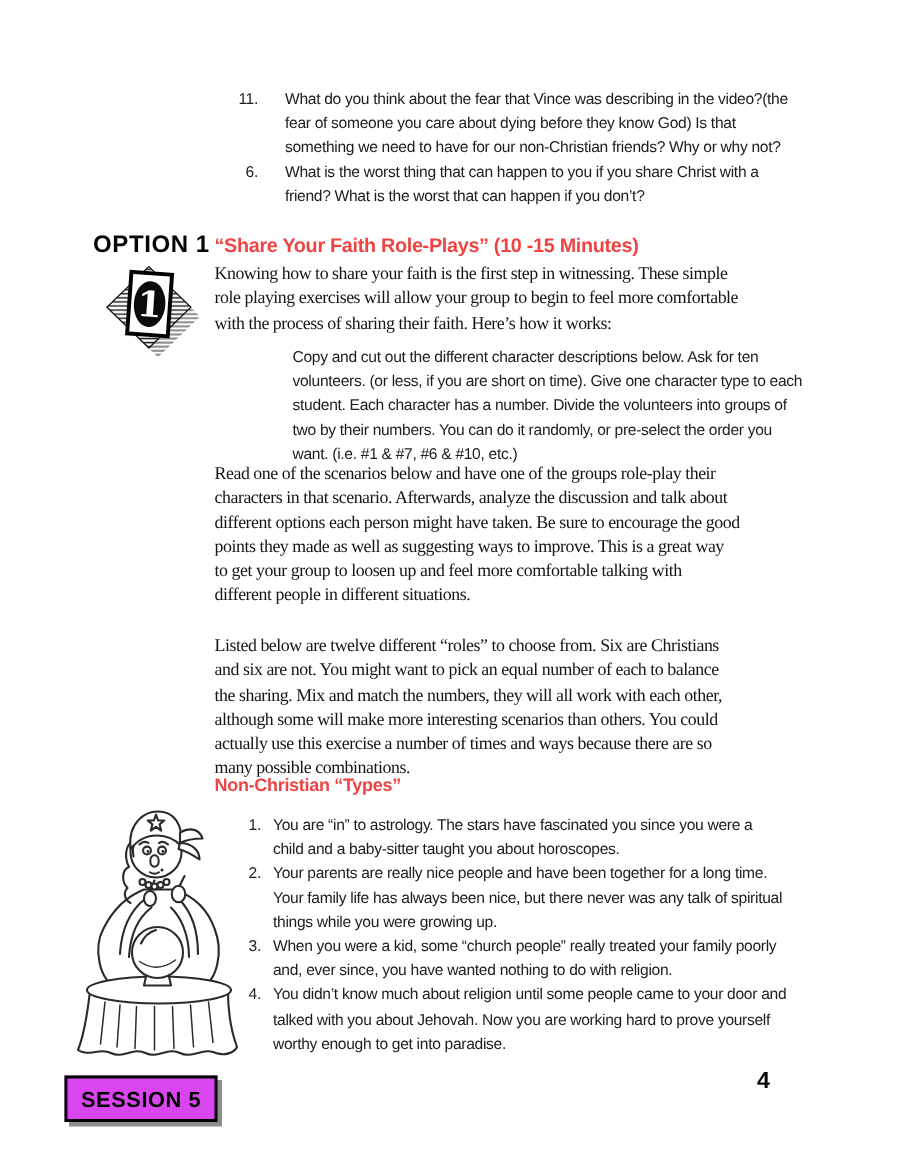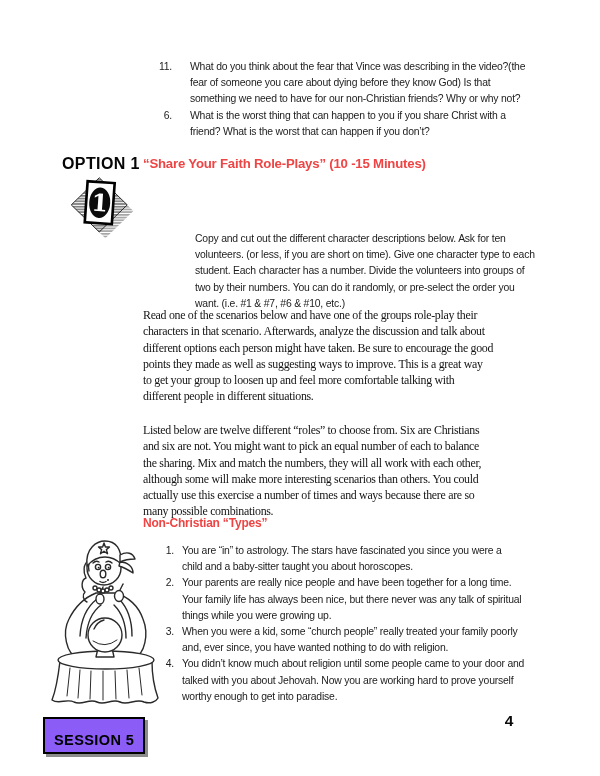--- a/index.html
+++ b/index.html
@@ -41,23 +41,23 @@
   
   .type-list { position:absolute; left:146px; top:543px; width:450px; }
   .t-row { display:grid; grid-template-columns:28px 1fr; column-gap:8px; }
   .t-num { text-align:right; }
 
   
   .illustration { position:absolute; left:48px; top:536px; width:114px; height:172px; }
 
   
   .session-badge {
-    position:absolute; left:43px; top:717px; background:#8b5cf6;
+    position:absolute; left:43px; top:717px; background:#d946ef;
     border:2.5px solid #000; box-shadow:3px 3px 0 0 #8c8c8c;
-    padding:12px 9px 3px;
+    padding:6px 9px 3px;
     font:bold 14.5px/18px "Liberation Sans", sans-serif; letter-spacing:0.4px; color:#000;
   }
   .page-num {
     position:absolute; left:497px; top:711px; width:24px; text-align:center;
     font:bold 15.5px/20px "Liberation Sans", sans-serif; color:#0a0a0a;
   }
 </style>
 </head>
 <body>
 
@@ -92,20 +92,23 @@
     <polygon points="48,9 80,40 48,71 16,40" fill="url(#hatchGray)"></polygon>
     <polygon points="41,2 73,33 41,64 9,33" fill="url(#hatch)" stroke="#161616" stroke-width="1"></polygon>
     <g transform="rotate(4 41 31)">
       <rect x="26" y="7" width="31" height="47" fill="#ffffff" stroke="#000000" stroke-width="3"></rect>
       <ellipse cx="41.5" cy="30.5" rx="12" ry="17.5" fill="#0b0b0b"></ellipse>
       <text x="41.5" y="40" text-anchor="middle" fill="#ffffff" font-family="DejaVu Serif, serif" font-size="27" font-weight="bold">1</text>
     </g>
   </svg>
 
   <div class="rp-heading h-sans">“Share Your Faith Role-Plays” (10 -15 Minutes)</div>
+  <div class="rp-intro serif-body pre">Knowing how to share your faith is the first step in witnessing. These simple
+role playing exercises will allow your group to begin to feel more comfortable
+with the process of sharing their faith. Here’s how it works:</div>
   <div class="instructions sans-body pre">Copy and cut out the different character descriptions below. Ask for ten
 volunteers. (or less, if you are short on time). Give one character type to each
 student. Each character has a number.  Divide the volunteers into groups of
 two by their numbers.  You can do it randomly, or pre-select the order you
 want. (i.e. #1 &amp; #7, #6 &amp; #10, etc.)</div>
   <div class="rp-followup serif-body pre">Read one of the scenarios below and have one of the groups role-play their
 characters in that scenario. Afterwards, analyze the discussion and talk about
 different options each person might have taken. Be sure to encourage the good
 points they made as well as suggesting ways to improve. This is a great way
 to get your group to loosen up and feel more comfortable talking with

